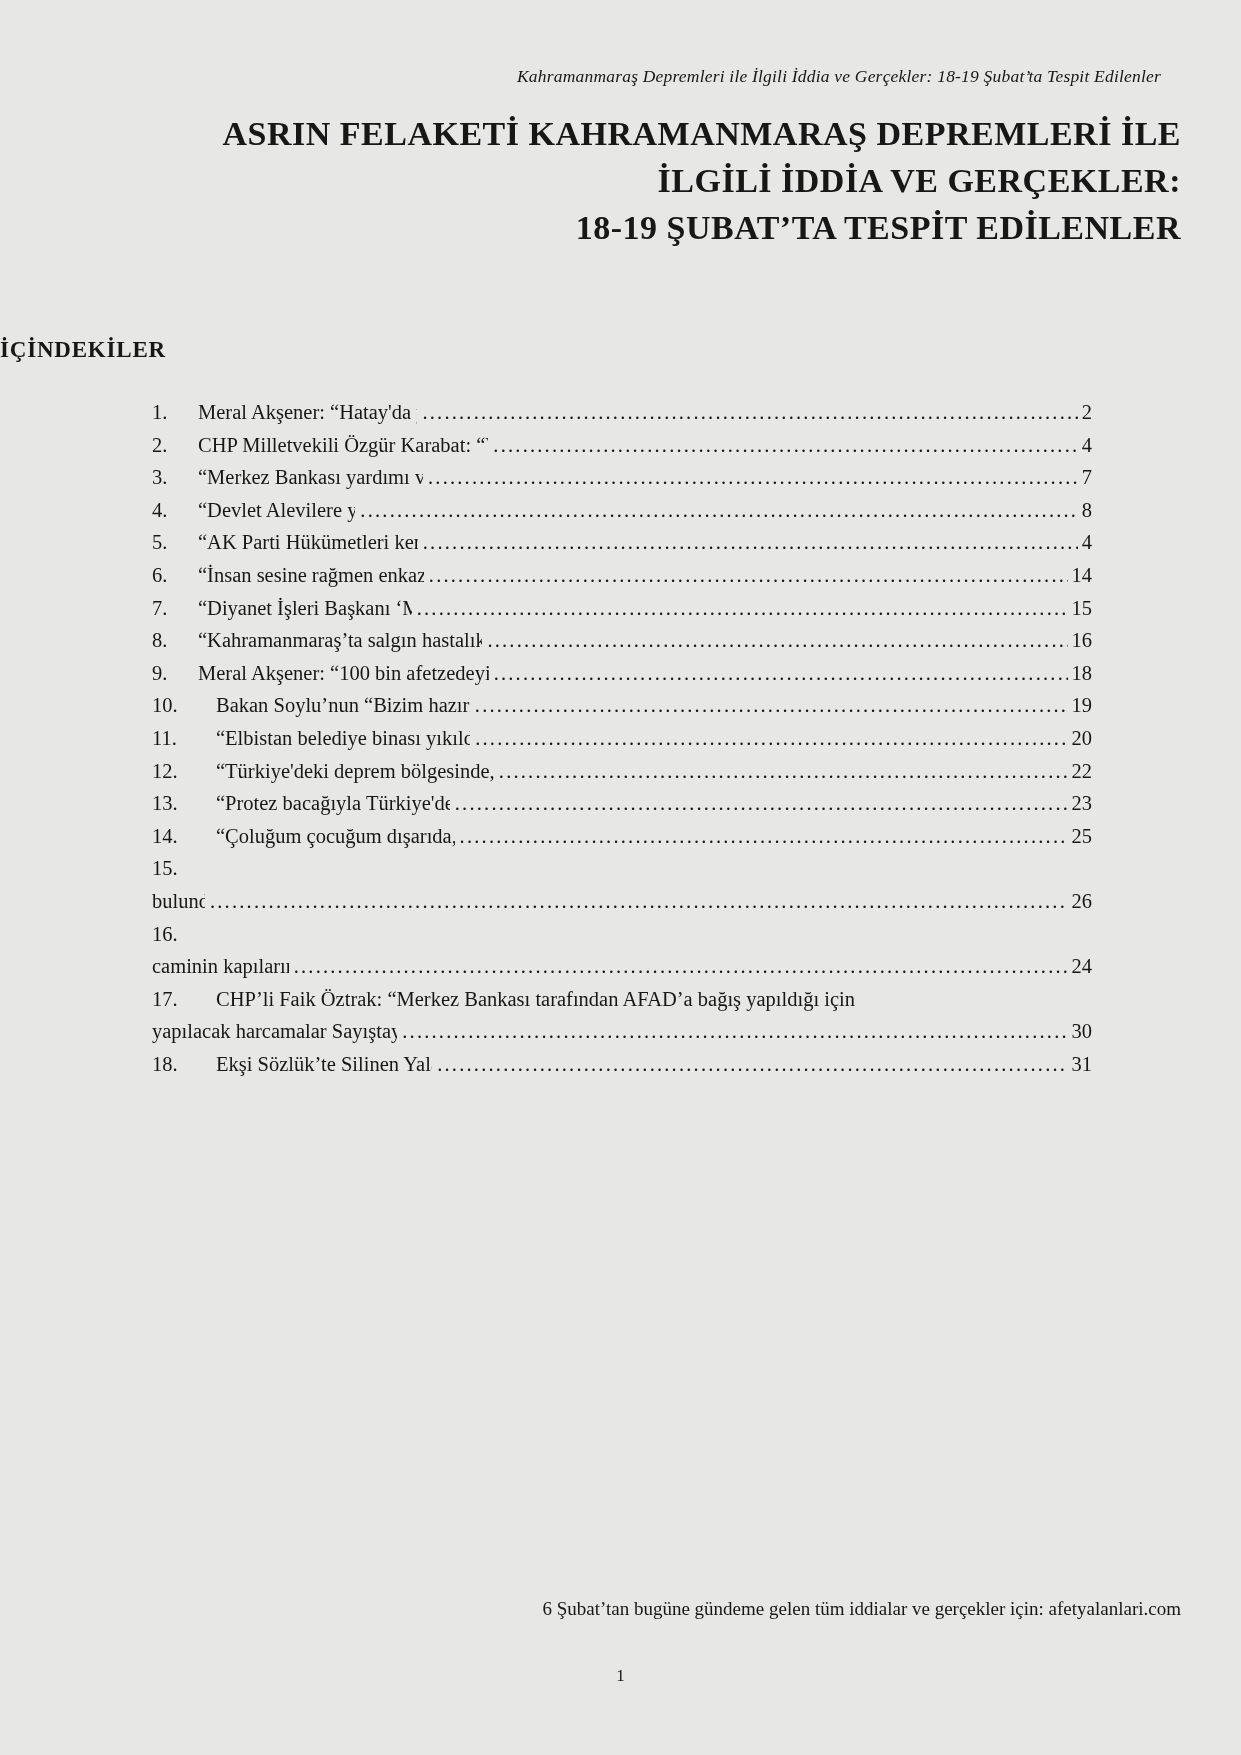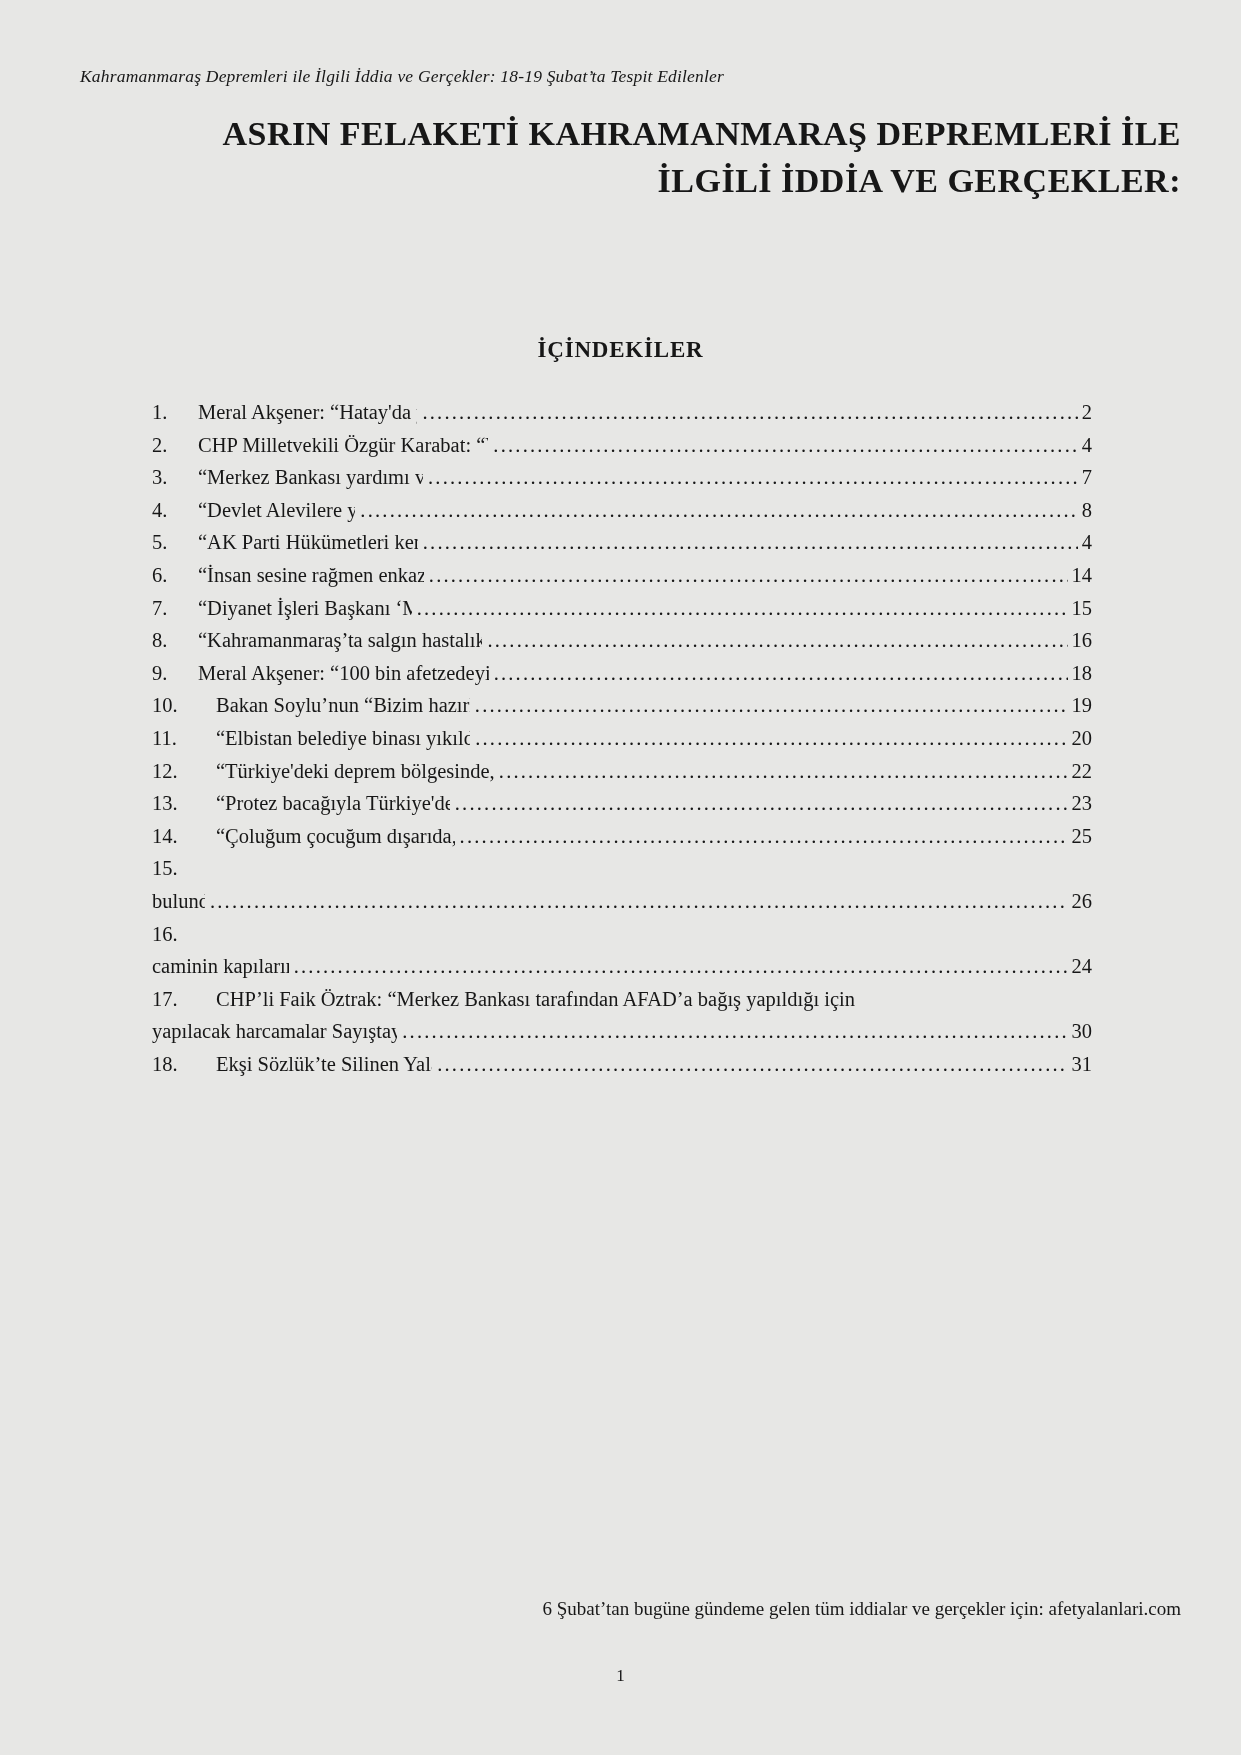--- a/index.html
+++ b/index.html
@@ -10,36 +10,36 @@
   }
   .page {
     position: relative;
     width: 1241px; height: 1755px;
     background: #e7e7e5;
     color: #171717;
     overflow: hidden;
   }
   .running-header {
     position: absolute; top: 66px; left: 80px; right: 80px;
-    text-align: left;
+    text-align: right;
     font-style: italic;
     font-size: 17.5px;
     letter-spacing: 0.2px;
   }
   .doc-title {
     position: absolute; top: 110px; left: 60px; right: 60px;
     text-align: right;
     font-weight: bold;
     font-size: 34px;
     line-height: 47px;
     letter-spacing: 0.5px;
   }
   .toc-heading {
     position: absolute; top: 337px; left: 0; right: 0;
-    text-align: center;
+    text-align: left;
     font-weight: bold;
     font-size: 23px;
     letter-spacing: 0.8px;
   }
   .toc {
     position: absolute; top: 396px; left: 152px; width: 940px;
     margin: 0; padding: 0;
     list-style: none;
     font-size: 20.5px;
   }
@@ -79,20 +79,21 @@
 </head>
 <body>
 
 <div class="page">
 
   <div class="running-header">Kahramanmaraş Depremleri ile İlgili İddia ve Gerçekler: 18-19 Şubat’ta Tespit Edilenler</div>
 
   <div class="doc-title">
     <div>ASRIN FELAKETİ KAHRAMANMARAŞ DEPREMLERİ İLE</div>
     <div>İLGİLİ İDDİA VE GERÇEKLER:</div>
+    <div>18-19 ŞUBAT’TA TESPİT EDİLENLER</div>
   </div>
 
   <div class="toc-heading">İÇİNDEKİLER</div>
 
   <ol class="toc">
       <li class="toc-item">
         <div class="toc-line">
           <span class="toc-num">1.</span>
           <span class="toc-text">Meral Akşener: “Hatay'da yabancılara mülk satılıyor”</span>
           <span class="toc-dots"></span>

